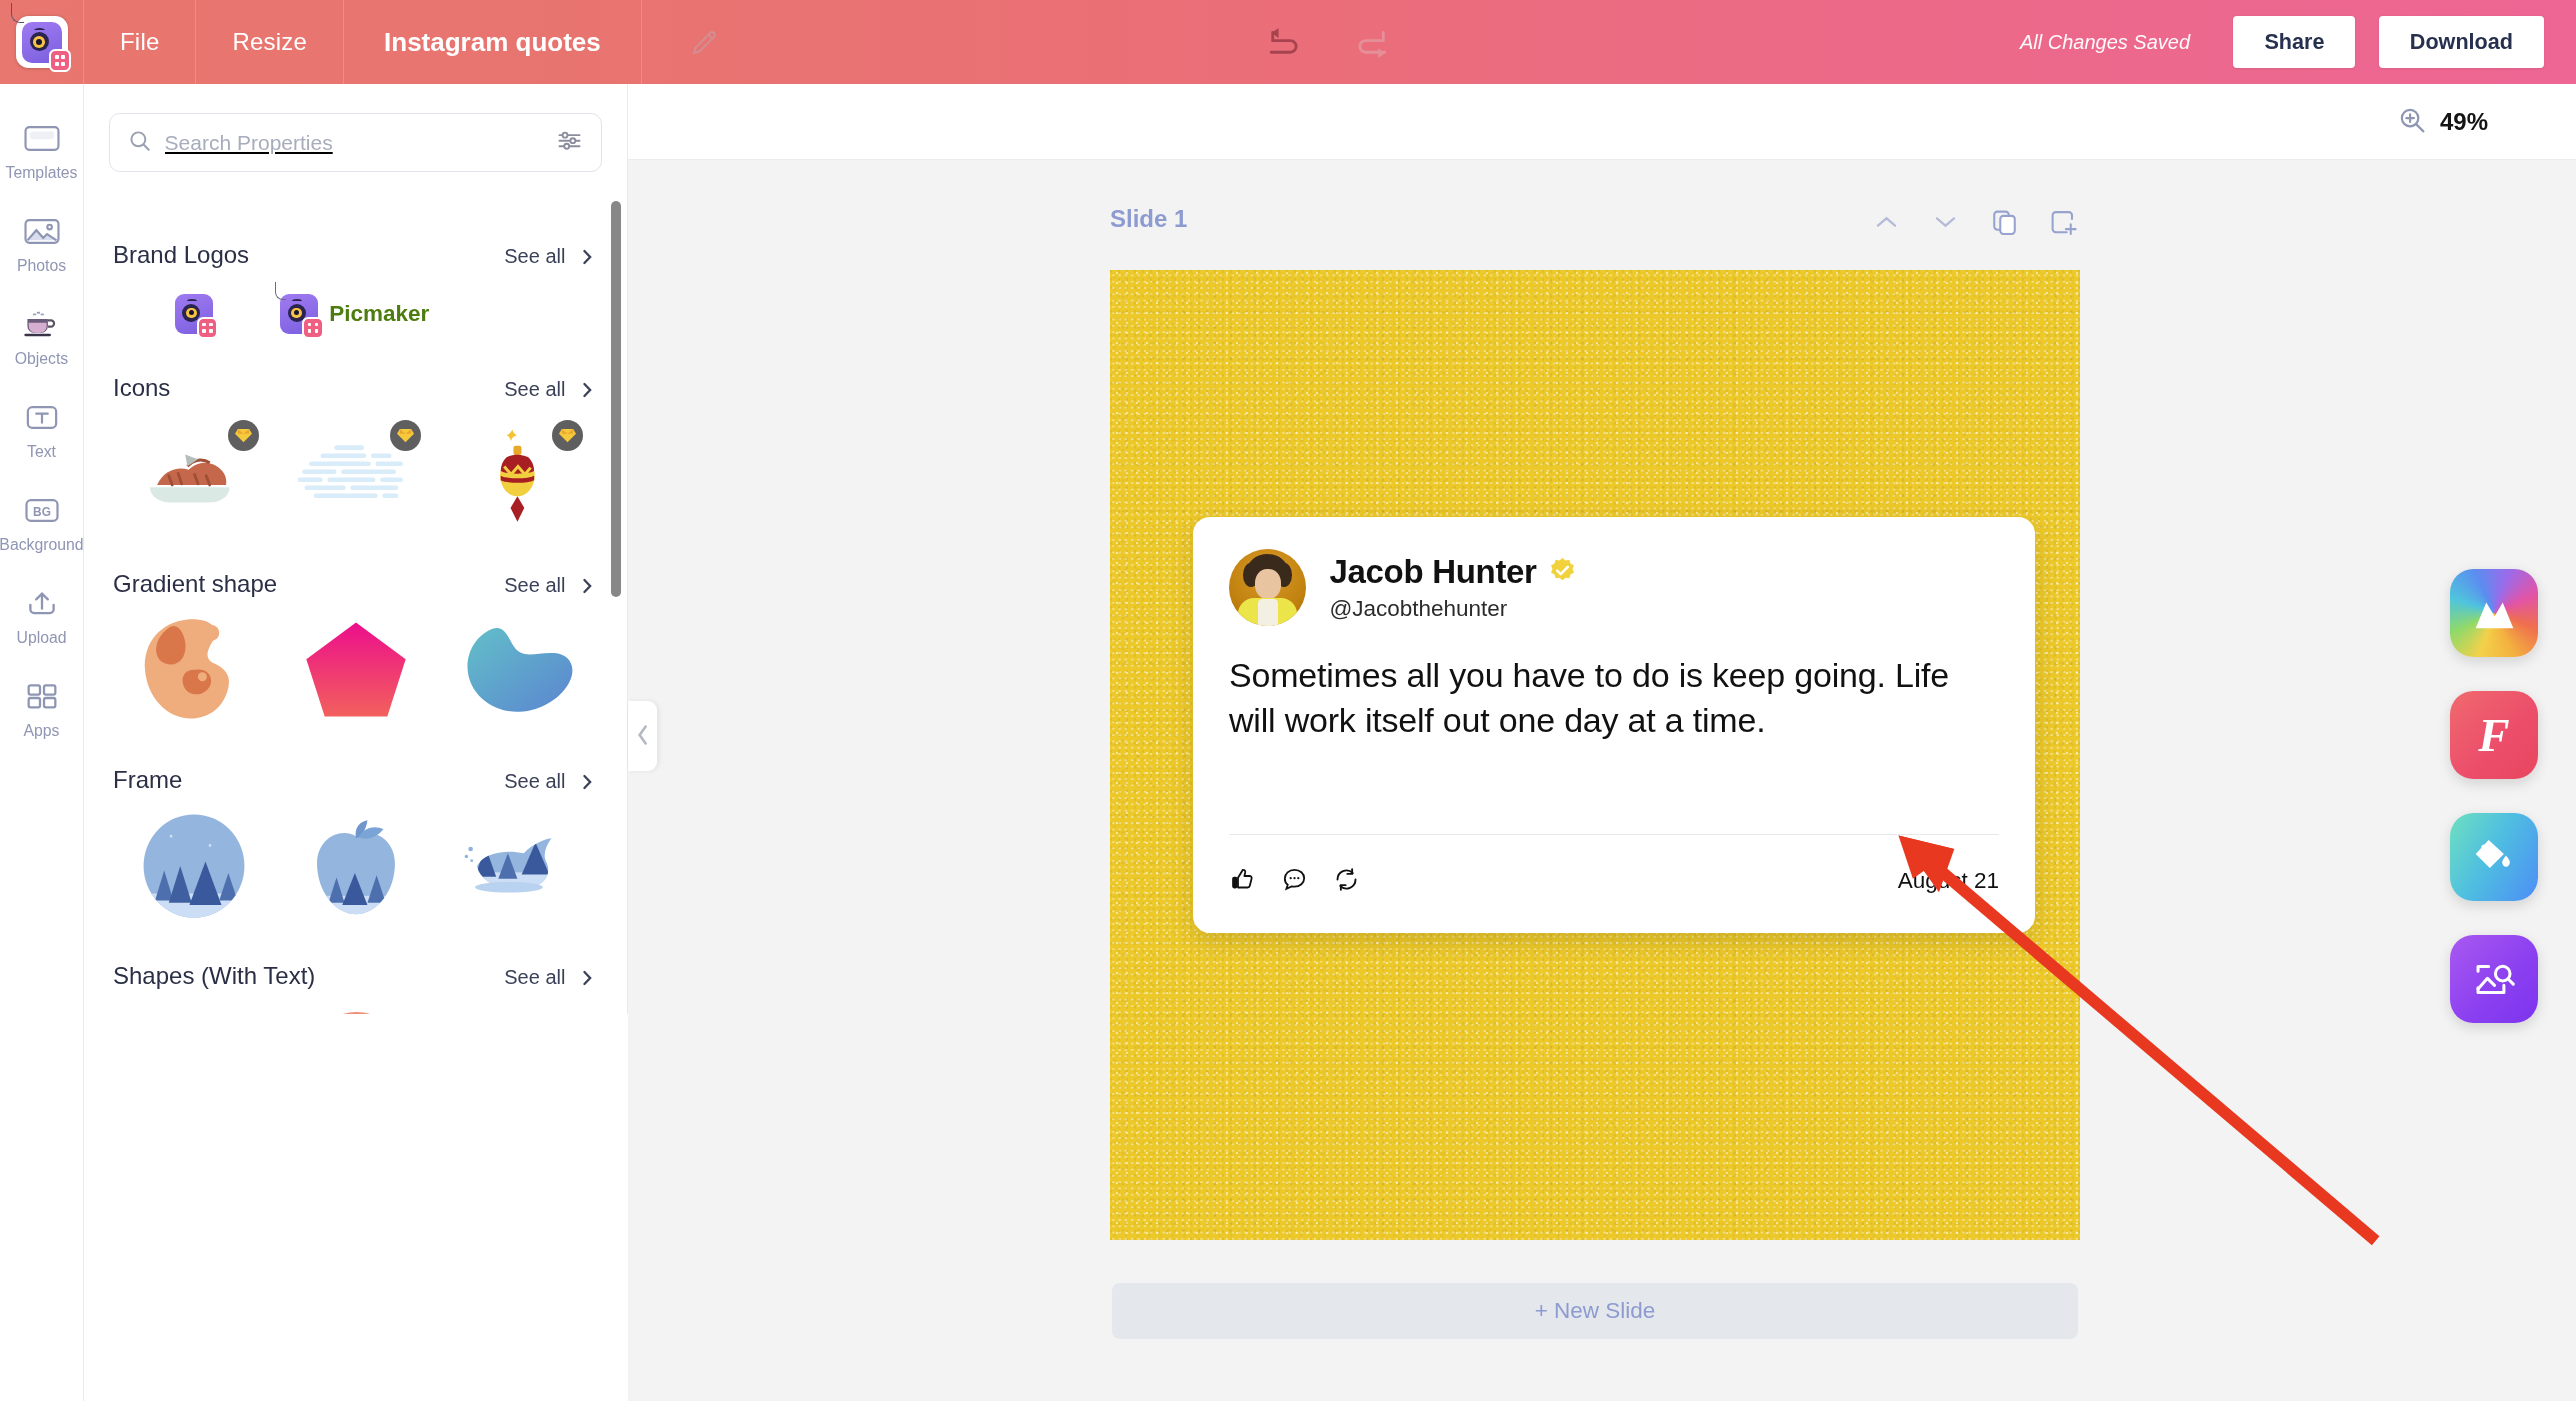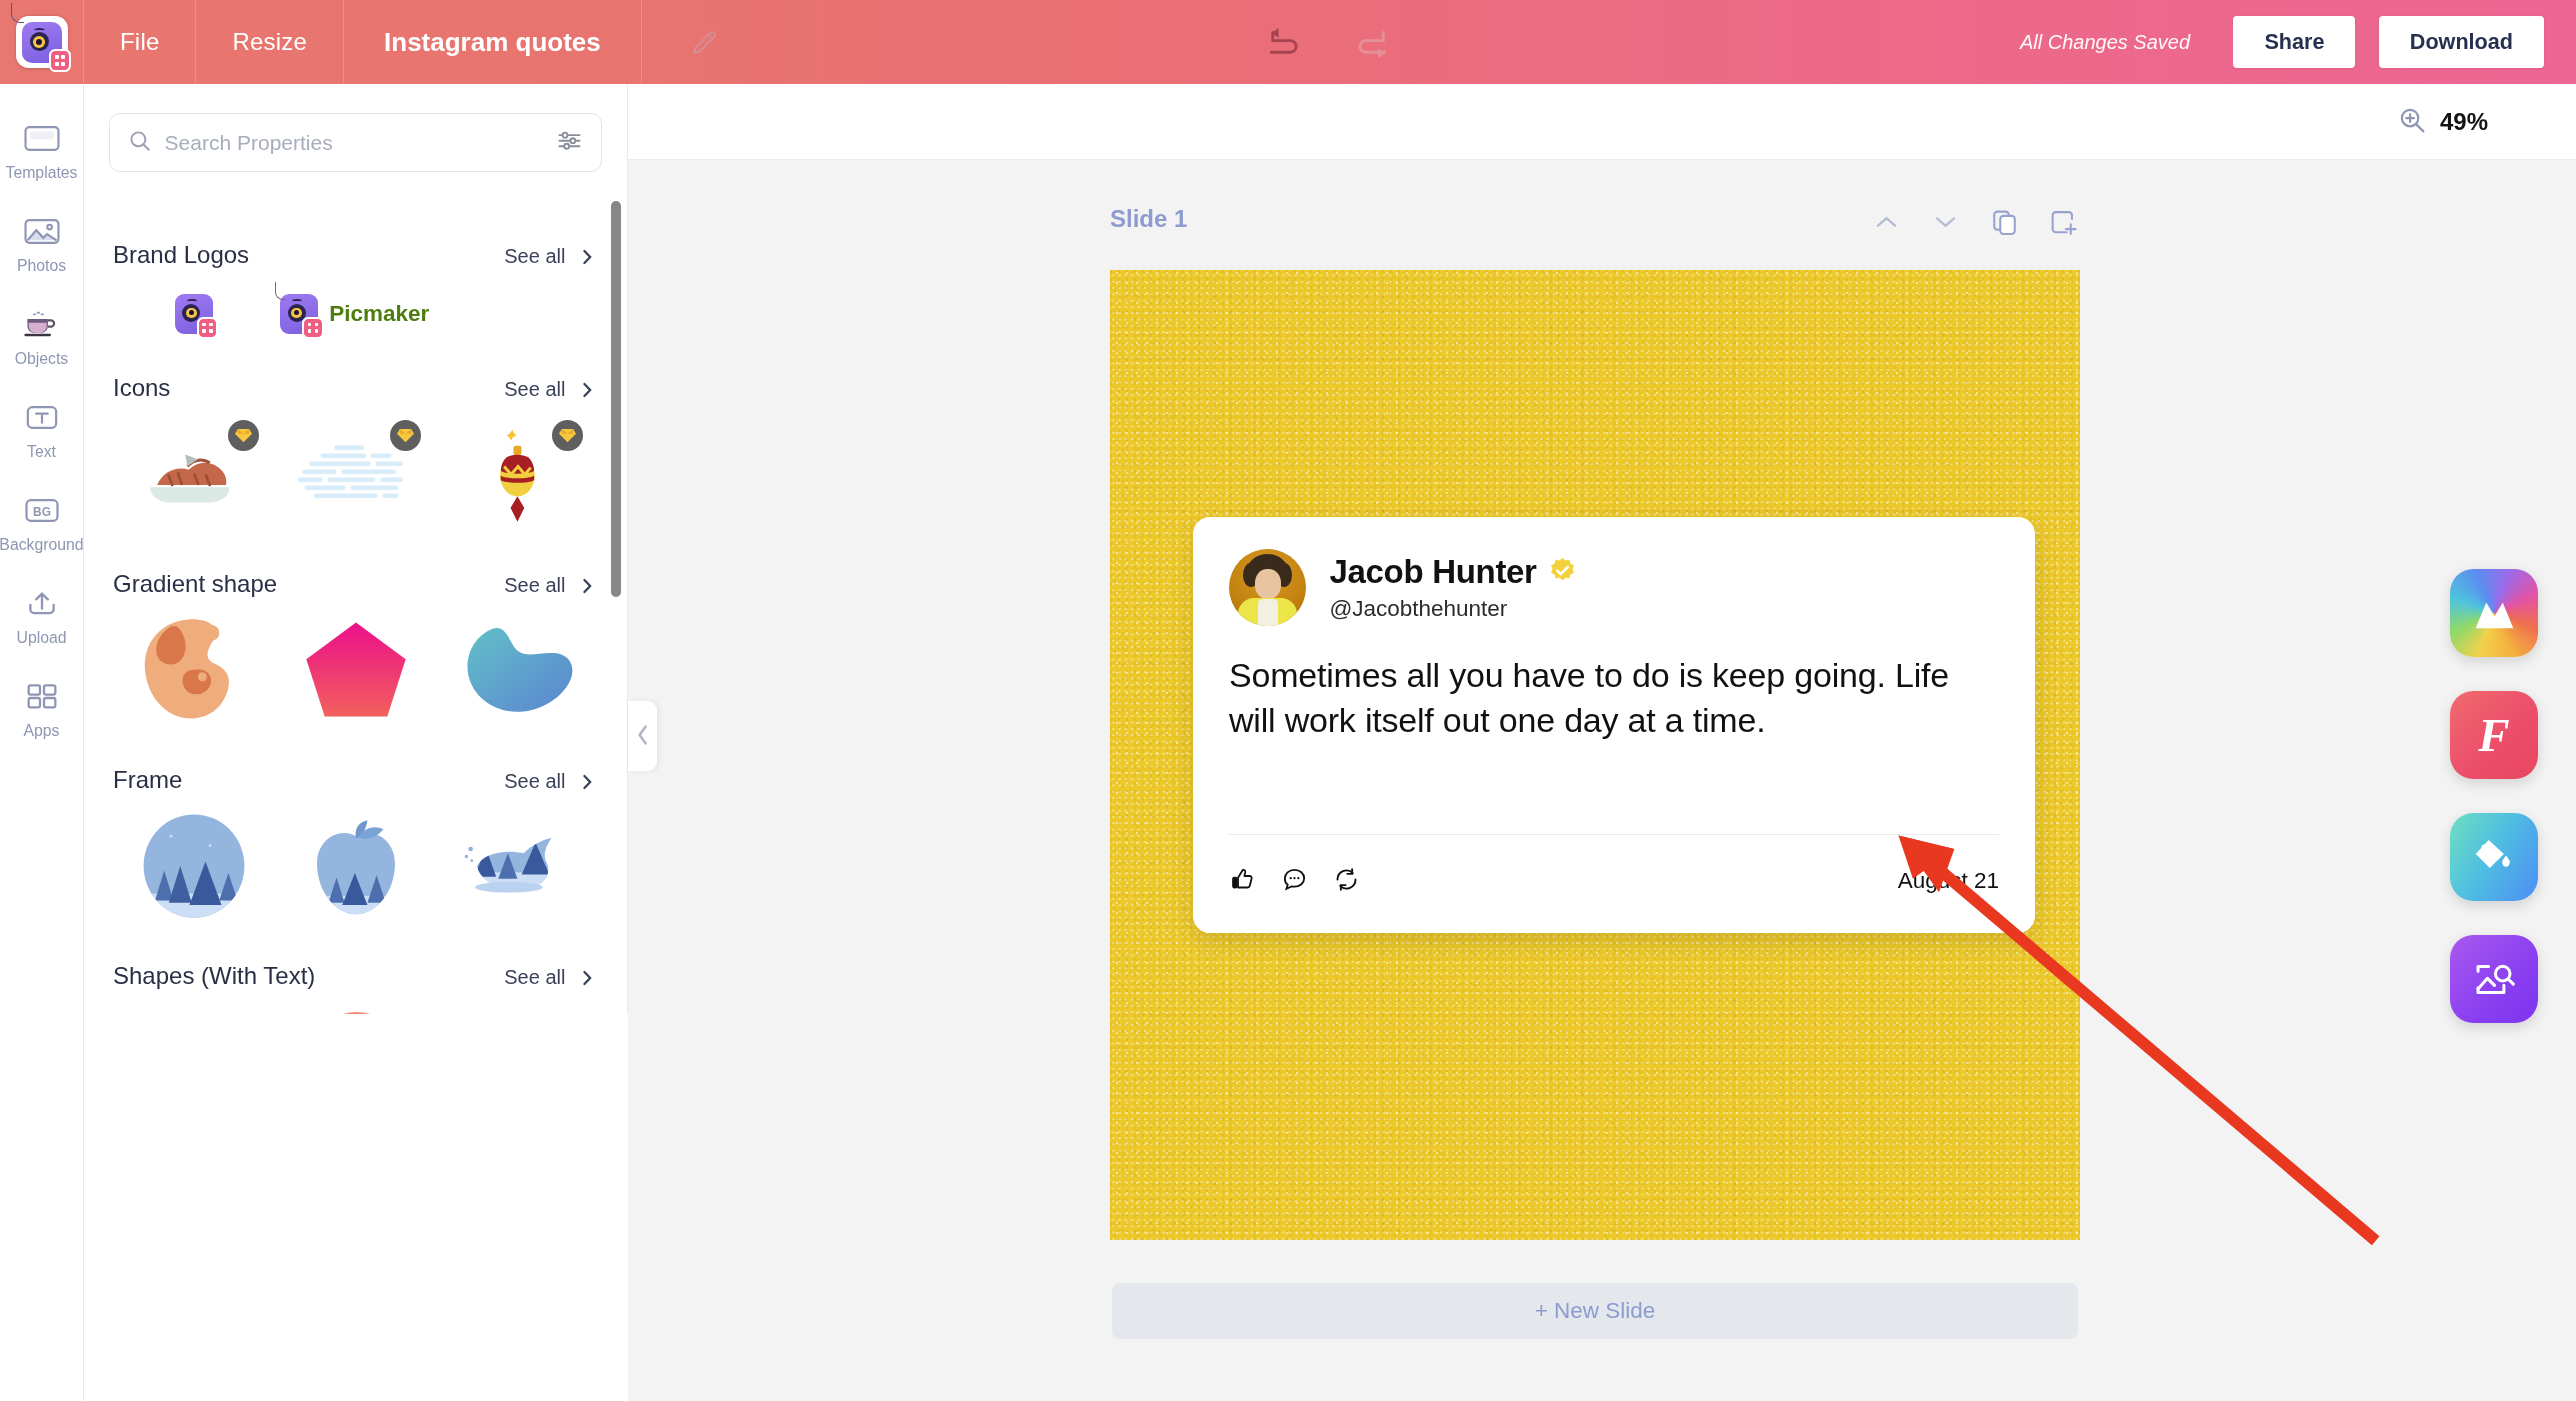--- a/index.html
+++ b/index.html
@@ -108,21 +108,21 @@
     width: 84px; height: 93px; display: flex; flex-direction: column;
     align-items: center; justify-content: center; gap: 6.3px; cursor: pointer;
   }
   .rail-ico { width: 41px; height: 38px; display: flex; align-items:center; justify-content:center; }
   .rail-lbl { font-size: 15.8px; color: #8f96b3; white-space: nowrap; }
   .rail-item.active .rail-lbl { color: #8f96b3; }
 
   
   .panel {
     position: absolute; left: 84px; top: 84px; width: 544px; height: 930px;
-    background: #ffffff; border-right: 0.9px solid #e9e9ef; overflow: hidden; z-index: 25;
+    background: #ffffff; border-right: 0.9px solid #e9e9ef; overflow: hidden; z-index: 25; text-decoration: underline;
   }
   .search-box {
     margin: 29px 25px 0 25px; height: 59px; border: 1.3px solid #e2e2ea;
     border-radius: 10.8px; display: flex; align-items: center; padding: 0 18px; gap: 12.6px;
   }
   .search-input {
     flex: 1; border: none; outline: none; font-size: 21px; color: #9aa0b0;
     font-family: "Liberation Sans", sans-serif; background: transparent;
   }
   .search-input::placeholder { color: #a7adbb; }

